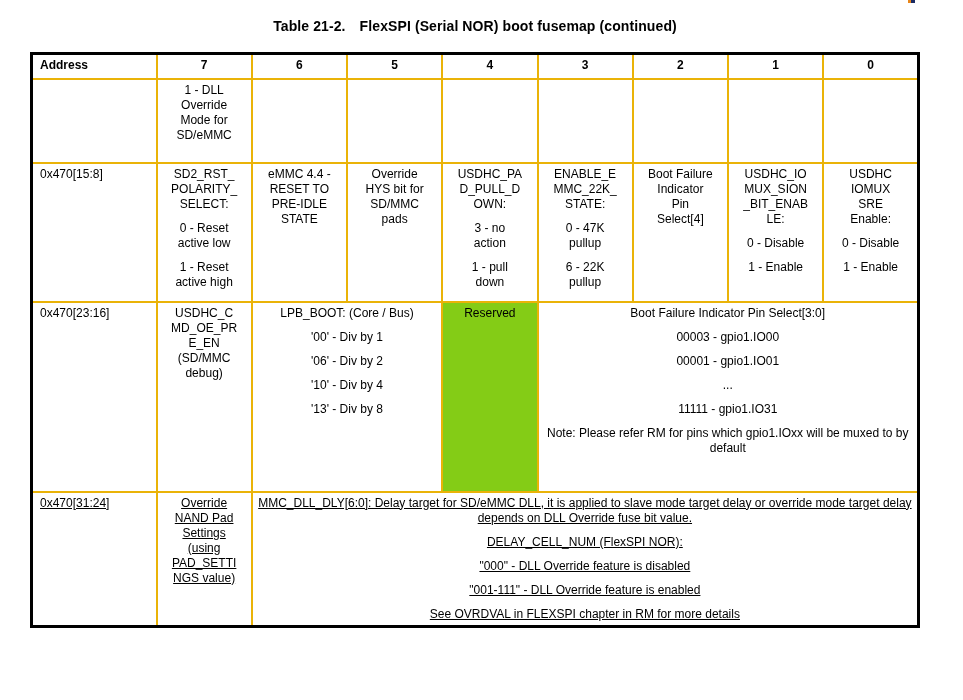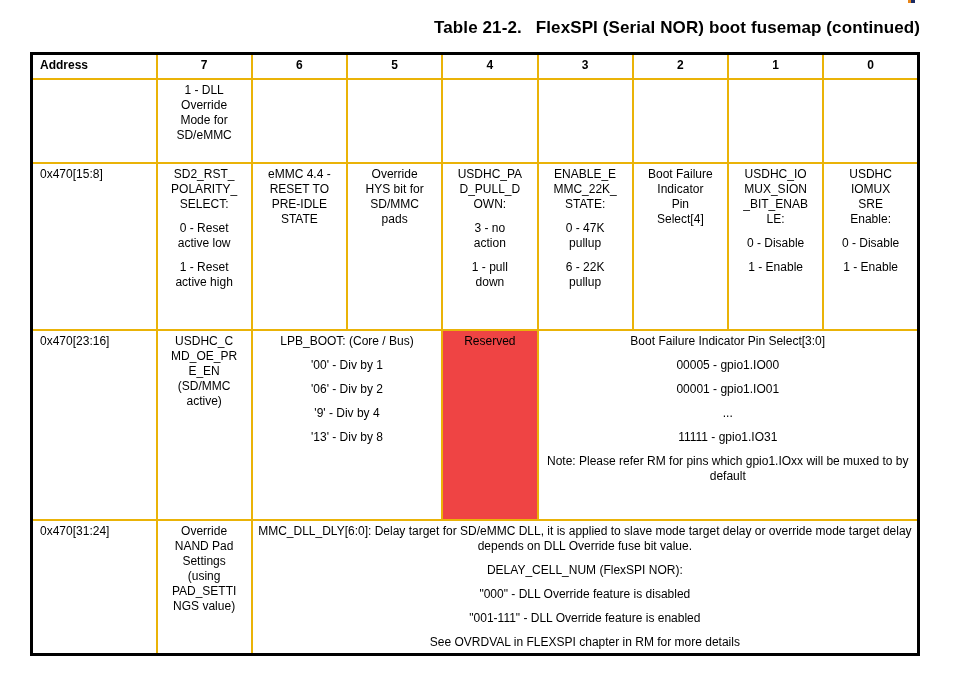--- a/index.html
+++ b/index.html
@@ -23,22 +23,22 @@
     display: flex;
   }
   .frag-orange { width: 3px; height: 3px; background: #e8861a; }
   .frag-navy   { width: 4px; height: 3px; background: #1b2a63; }
 
   .table-title {
     position: absolute;
     top: 18px;
     left: 30px;
     width: 890px;
-    text-align: right;
-    font-size: 17px;
+    text-align: center;
+    font-size: 14px;
     font-weight: bold;
     letter-spacing: 0.1px;
   }
   .table-title .tnum { margin-right: 14px; }
 
   table.fusemap {
     position: absolute;
     top: 52px;
     left: 30px;
     width: 890px;
@@ -61,28 +61,28 @@
   th {
     font-weight: bold;
     padding: 3px 5px;
   }
   th.addr, td.addr {
     text-align: left;
     padding-left: 7px;
   }
   tr.hdr  { height: 25px; }
   tr.r0   { height: 84px; }
-  tr.r1   { height: 167px; }
+  tr.r1   { height: 139px; }
   tr.r2   { height: 190px; }
-  tr.r3   { height: 134px; }
+  tr.r3   { height: 134px; text-decoration: underline; }
 
   td .para { white-space: pre-line; margin: 0; }
   td .para + .para { margin-top: 9px; }
 
-  td.reserved { background: #ef4444; }
+  td.reserved { background: #84cc16; }
 </style>
 </head>
 <body>
 
 <div class="corner-fragment">
   <span class="frag-orange"></span>
   <span class="frag-navy"></span>
 </div>
 
 <div class="table-title">
@@ -160,24 +160,24 @@
 SRE
 Enable:</div><div class="para">0 - Disable</div><div class="para">1 - Enable</div></td>
     </tr>
 
     <tr class="r2">
       <td class="addr">0x470[23:16]</td>
       <td><div class="para">USDHC_C
 MD_OE_PR
 E_EN
 (SD/MMC
-active)</div></td>
-      <td colspan="2"><div class="para">LPB_BOOT: (Core / Bus)</div><div class="para">'00' - Div by 1</div><div class="para">'06' - Div by 2</div><div class="para">'9' - Div by 4</div><div class="para">'13' - Div by 8</div></td>
+debug)</div></td>
+      <td colspan="2"><div class="para">LPB_BOOT: (Core / Bus)</div><div class="para">'00' - Div by 1</div><div class="para">'06' - Div by 2</div><div class="para">'10' - Div by 4</div><div class="para">'13' - Div by 8</div></td>
       <td class="reserved">Reserved</td>
-      <td colspan="4"><div class="para">Boot Failure Indicator Pin Select[3:0]</div><div class="para">00005 - gpio1.IO00</div><div class="para">00001 - gpio1.IO01</div><div class="para">...</div><div class="para">11111 - gpio1.IO31</div><div class="para">Note: Please refer RM for pins which gpio1.IOxx will be muxed to by default</div></td>
+      <td colspan="4"><div class="para">Boot Failure Indicator Pin Select[3:0]</div><div class="para">00003 - gpio1.IO00</div><div class="para">00001 - gpio1.IO01</div><div class="para">...</div><div class="para">11111 - gpio1.IO31</div><div class="para">Note: Please refer RM for pins which gpio1.IOxx will be muxed to by default</div></td>
     </tr>
 
     <tr class="r3">
       <td class="addr">0x470[31:24]</td>
       <td><div class="para">Override
 NAND Pad
 Settings
 (using
 PAD_SETTI
 NGS value)</div></td>

